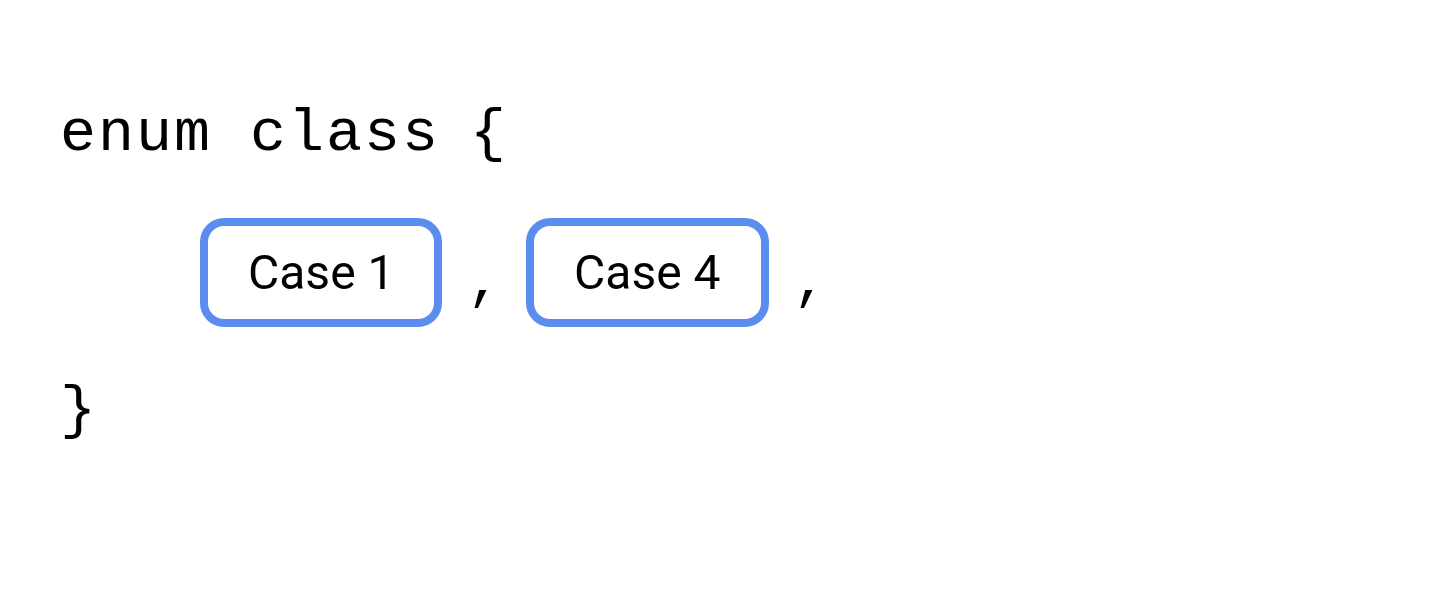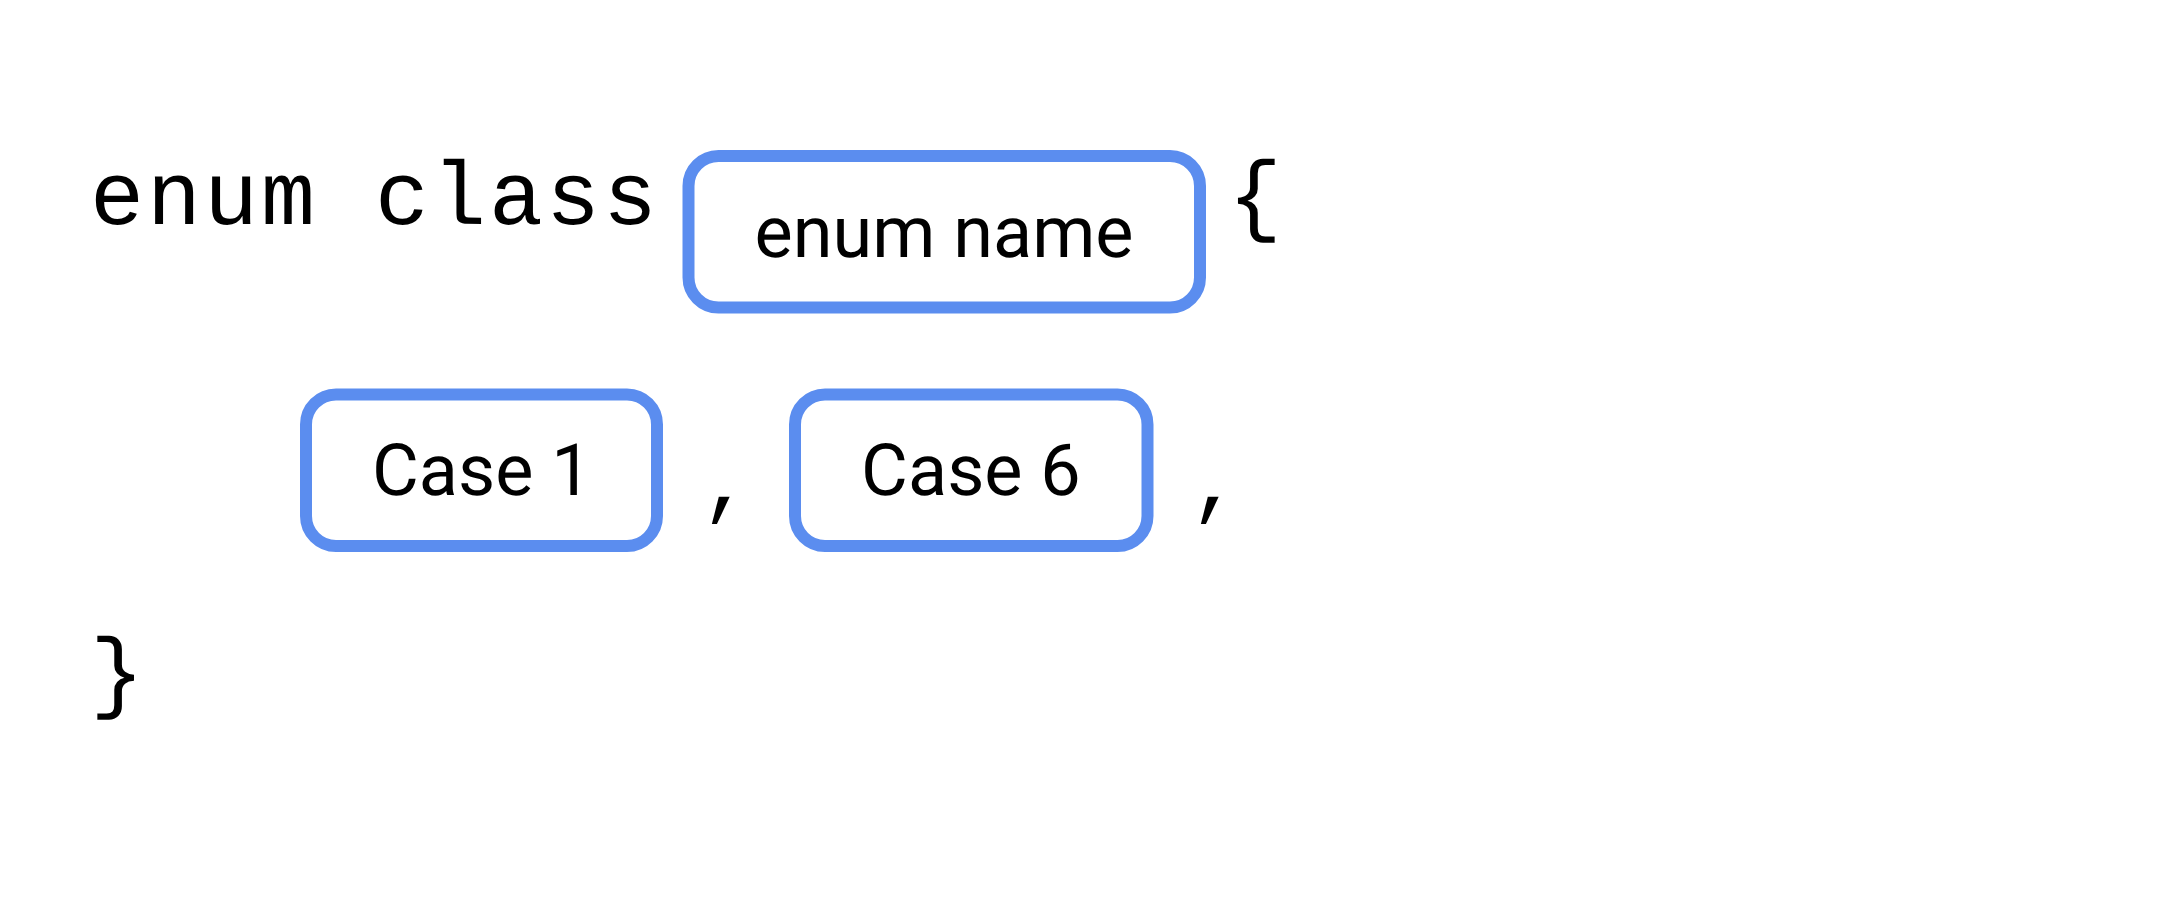--- a/index.html
+++ b/index.html
@@ -17,22 +17,22 @@
     }
     
     .diagram {
       display: flex;
       flex-direction: column;
       gap: 50px;
     }
     
     .line1 {
       display: flex;
-      align-items: flex-start;
-      gap: 15px;
+      align-items: flex-end;
+      gap: 30px;
     }
     
     .line2 {
       display: flex;
       align-items: center;
       gap: 25px;
       padding-left: 140px;
     }
     
     .line3 {
@@ -77,28 +77,27 @@
       justify-content: center;
     }
   </style>
 </head>
 <body>
 
 <div class="diagram">
 
   <div class="line1">
     <span class="mono-text">enum class</span>
-    <span class="placeholder-box">enum name</span>
     <span class="brace">{</span>
   </div>
 
   <div class="line2">
     <span class="placeholder-box">Case 1</span>
     <span class="separator">,</span>
-    <span class="placeholder-box">Case 6</span>
+    <span class="placeholder-box">Case 4</span>
     <span class="separator">,</span>
   </div>
 
   <div class="line3">
     <span class="brace">}</span>
   </div>
 
 </div>
 
 </body></html>

